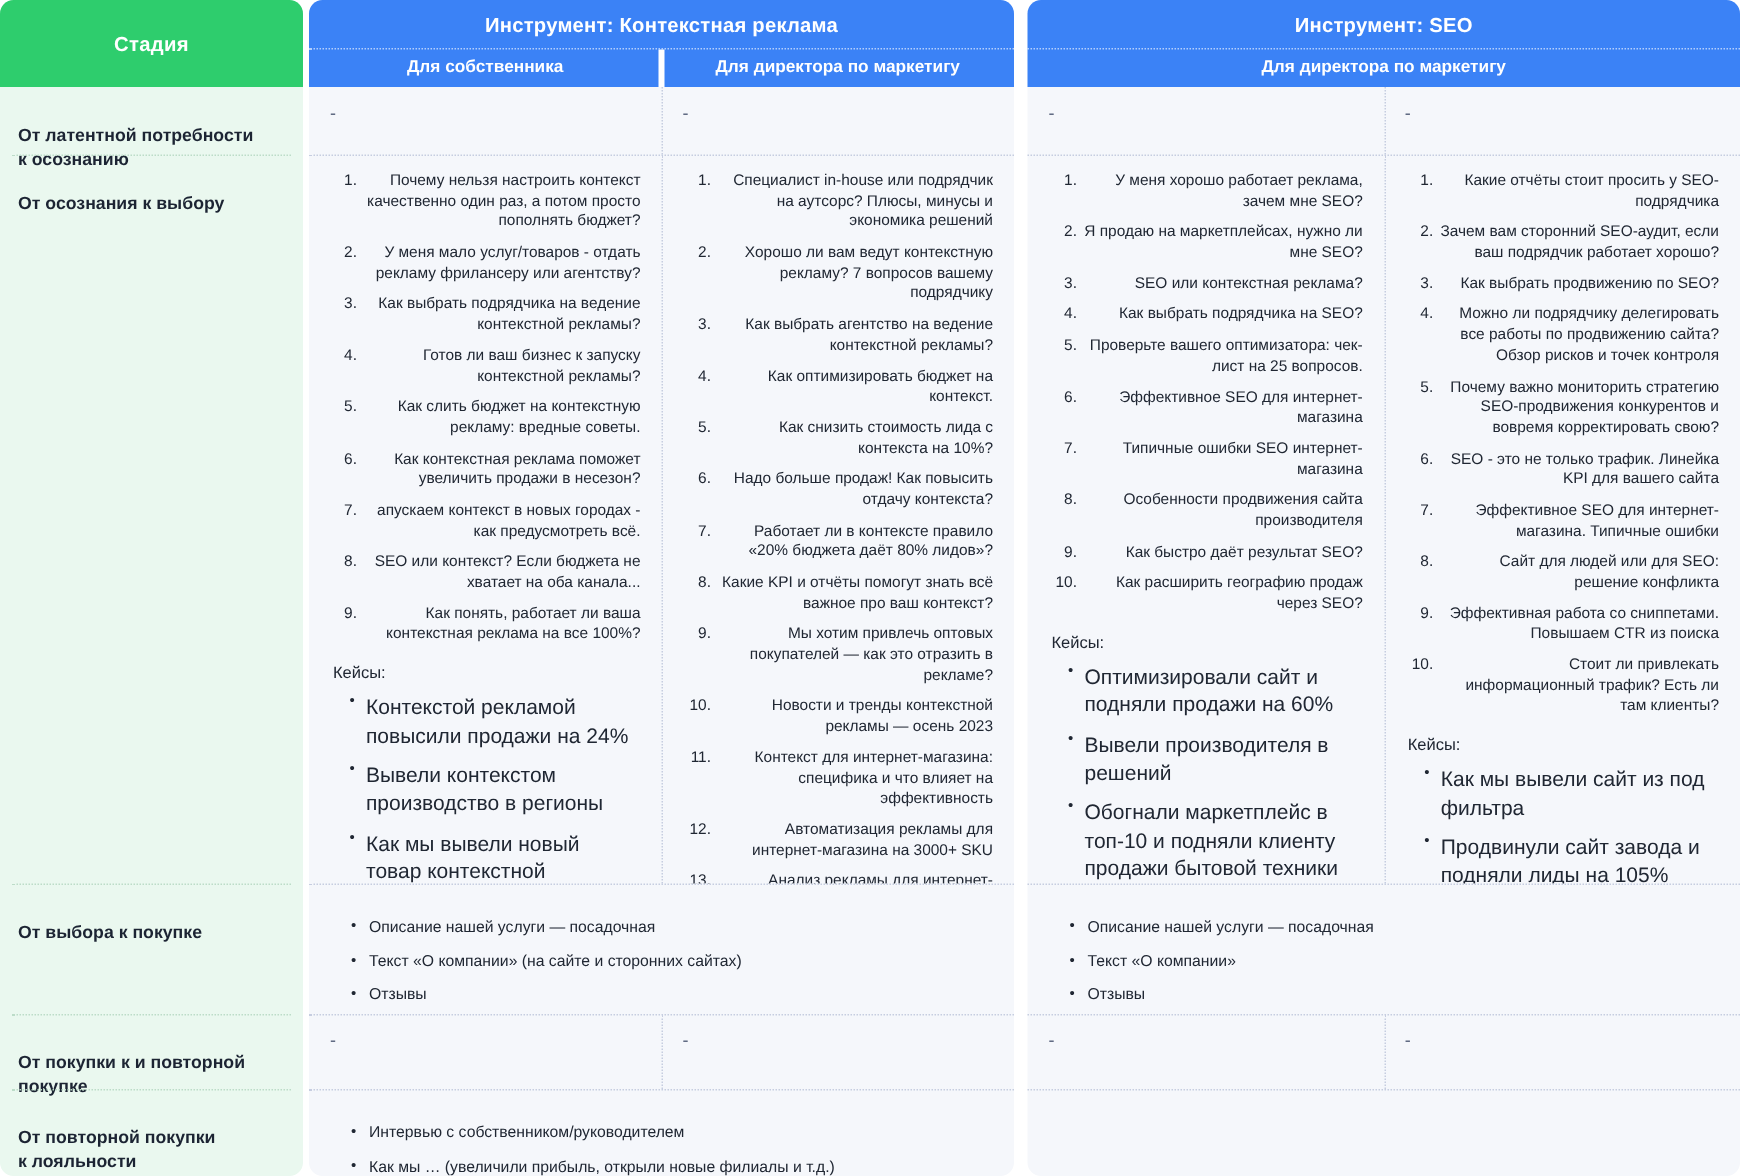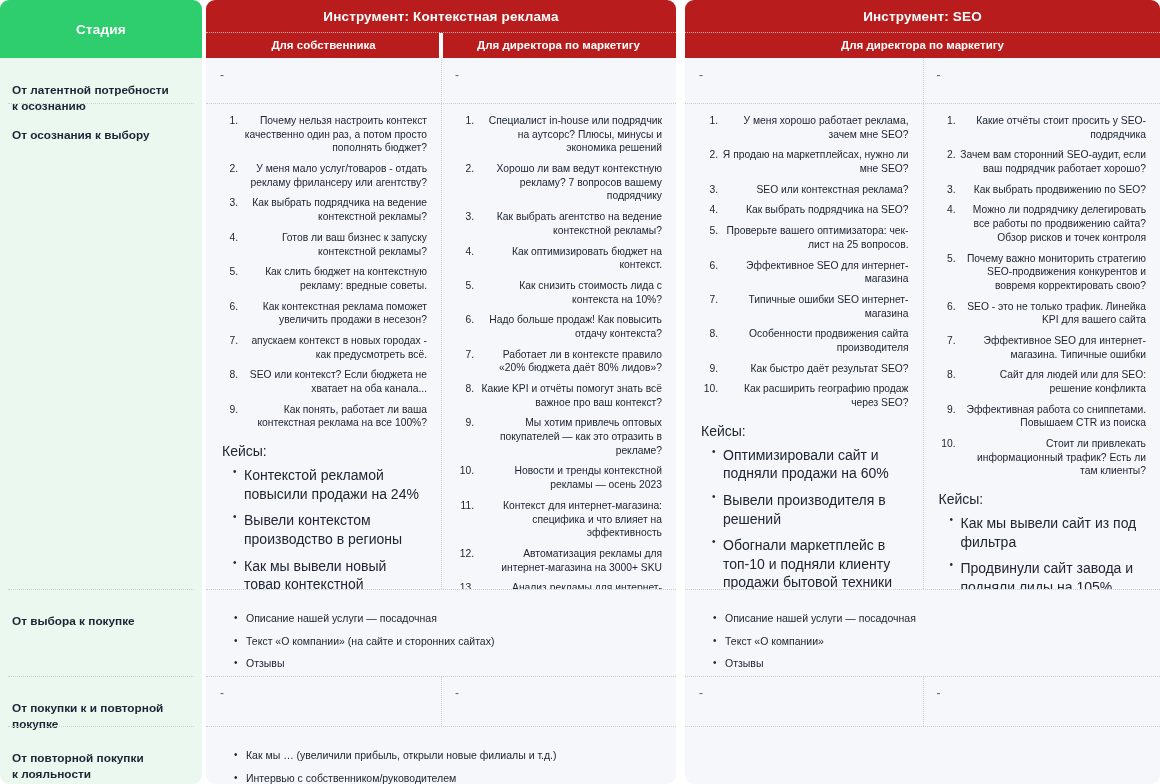--- a/index.html
+++ b/index.html
@@ -33,21 +33,21 @@
     border-radius: 9px 9px 0 0;
     display: flex; align-items: center; justify-content: center;
   }
   .hdr-stage .t {
     color: #ffffff; font-size: 13.5px; font-weight: bold;
     letter-spacing: .2px;
   }
 
   .panel-head {
     top: 0; height: 58px;
-    background: #b91c1c;
+    background: #3b82f6;
     border-radius: 9px 9px 0 0;
     display: flex; flex-direction: column;
   }
   .panel-head .tool-title {
     flex: 0 0 32px;
     display: flex; align-items: center; justify-content: center;
     color: #ffffff; font-size: 13.5px; font-weight: bold;
     letter-spacing: .15px;
   }
   .panel-head .sub-row {
@@ -136,21 +136,21 @@
   ol.qlist > li::before {
     content: counter(q) ".";
     position: absolute; left: 0; top: 0;
     width: 18px; text-align: right;
     font-size: 10.3px; color: #202733;
   }
   ol.qlist.wide > li { padding-left: 22px; }
   ol.qlist.wide > li::before { width: 19px; }
 
   .cases-title {
-    font-size: 14px; color: #202733;
+    font-size: 11px; color: #202733;
     margin: 13px 0 7px 2px;
   }
 
   ul.blist { list-style: none; margin: 0; padding: 0; }
   ul.blist > li {
     position: relative;
     padding-left: 16px;
     margin-bottom: 8px;
     font-size: 14px;
     line-height: 1.33;
@@ -303,22 +303,22 @@
       <div class="vline" style="left:50%;"></div>
       <div class="cell cell-half-r">
         <div class="dash">-</div>
       </div>
     </div>
     <div class="hline" style="top:668px;"></div>
 
     <div class="row-abs" style="top:668px;bottom:0;">
       <div class="cell cell-full">
         <ul class="flatlist">
+          <li>Интервью с собственником/руководителем</li>
           <li>Как мы … (увеличили прибыль, открыли новые филиалы и т.д.)</li>
-          <li>Интервью с собственником/руководителем</li>
           <li>История успеха компании-заказчика, которого он достиг  с нашей помощью</li>
         </ul>
       </div>
     </div>
   </div>
 
   <div class="panel-seo panel-head">
     <div class="tool-title">Инструмент: SEO</div>
     <div class="sub-row">
       <div class="sub-cell">Для директора по маркетигу</div>

